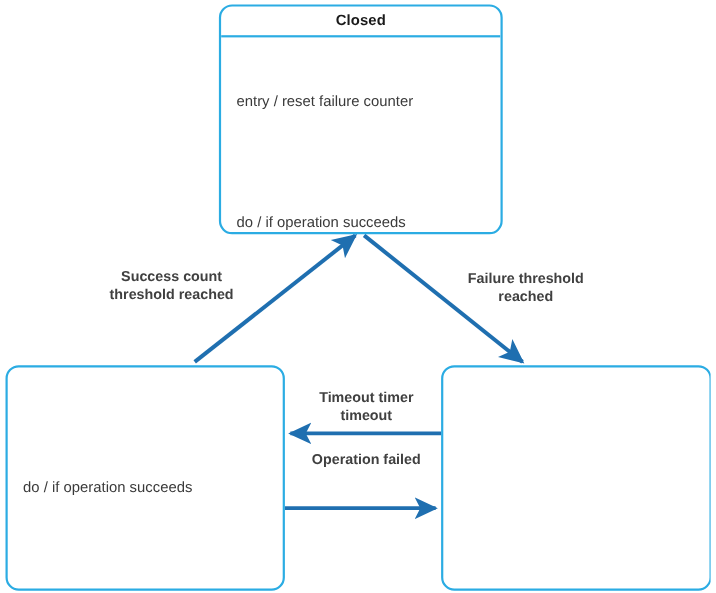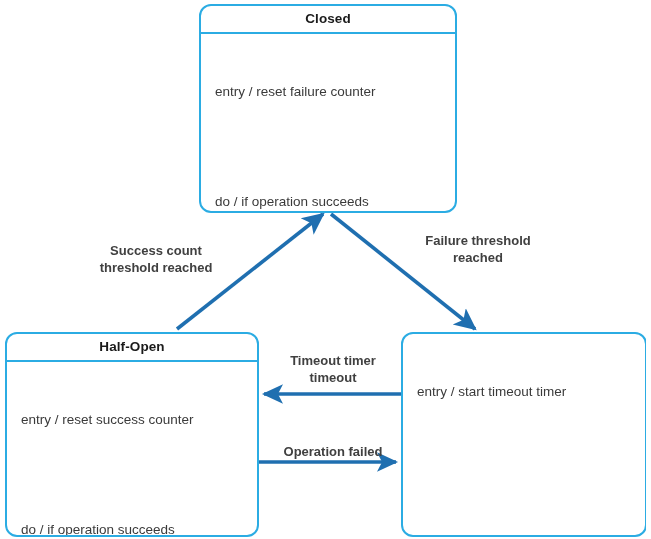--- a/index.html
+++ b/index.html
@@ -69,23 +69,23 @@
     position: absolute;
     font-size: 13px;
     font-weight: bold;
     color: #404040;
     line-height: 16.5px;
     text-align: center;
     z-index: 4;
     white-space: pre-line;
   }
   #label-success  { left: 78px;  top: 243px; width: 156px; }
-  #label-failure  { left: 400px; top: 233px; width: 156px; }
+  #label-failure  { left: 400px; top: 245px; width: 156px; }
   #label-timeout  { left: 263px; top: 353px; width: 140px; }
-  #label-opfailed { left: 258px; top: 444px; width: 150px; }
+  #label-opfailed { left: 258px; top: 410px; width: 150px; }
 </style>
 </head>
 <body>
 
 <div id="canvas">
 
   <svg id="arrow-layer" viewBox="0 0 651 539" width="651" height="539" xmlns="http://www.w3.org/2000/svg">
     <defs>
       <marker id="ah" markerWidth="7" markerHeight="7" refX="5.6" refY="3.2" orient="auto" markerUnits="strokeWidth">
         <path d="M0,0.3 L6.2,3.2 L0,6.1 L1.5,3.2 Z" fill="#1F6FB0"></path>
@@ -110,37 +110,34 @@
       
       
       
       
       
       
     </div>
   </div>
 
   <div class="state-box" id="box-halfopen">
-    <div class="state-title">Half-Open</div>
     <div class="state-body">
-      <span class="line">entry / reset success counter</span>
       <span class="blankline"></span>
       <span class="line">do / if operation succeeds</span>
       
       
       
       
       
       
     </div>
   </div>
 
   <div class="state-box" id="box-open">
     <div class="state-body">
-      <span class="line">entry / start timeout timer</span>
       <span class="blankline"></span>
       
       
     </div>
   </div>
 
   <div class="edge-label" id="label-success">Success count
 threshold reached</div>
 
   <div class="edge-label" id="label-failure">Failure threshold

